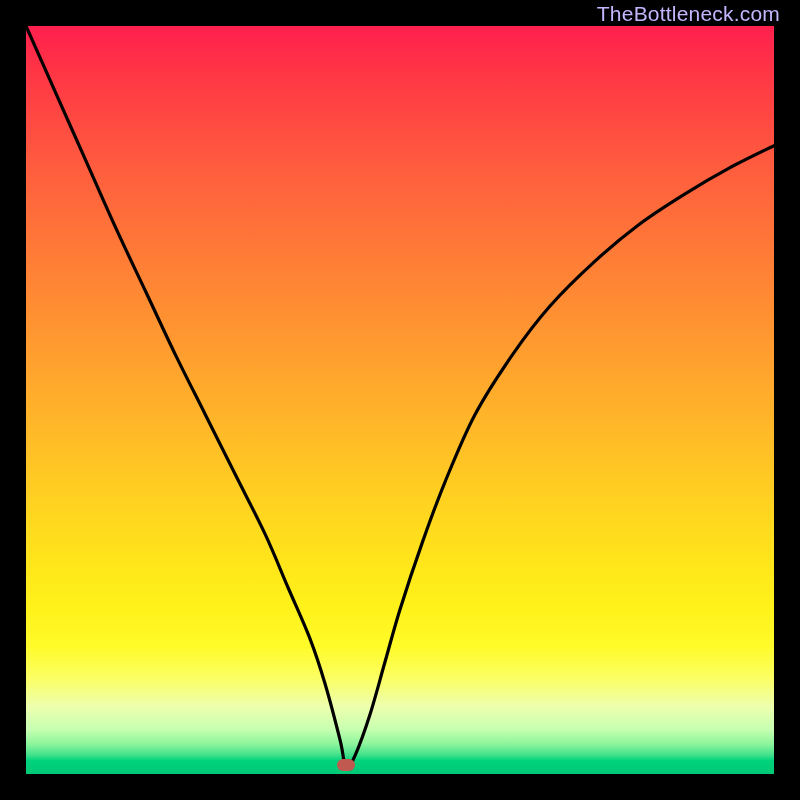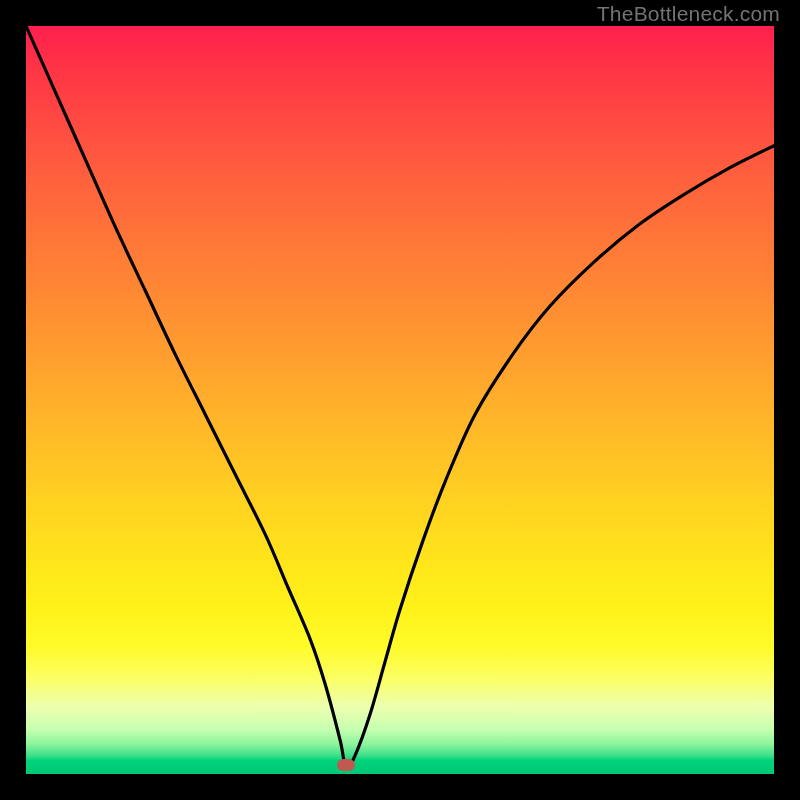--- a/index.html
+++ b/index.html
@@ -43,21 +43,21 @@
       #8cf59c 96%,
       #3fe08a 97.5%,
       #00d37c 98.2%,
       #00c876 100%
     );
   }
   .watermark {
     position: absolute;
     top: 2px;
     right: 20px;
-    color: #737373;
+    color: #c4b5fd;
     font-size: 21px;
     font-weight: 500;
     letter-spacing: 0.2px;
   }
   svg.curve {
     position: absolute;
     top: 0;
     left: 0;
     width: 748px;
     height: 748px;

